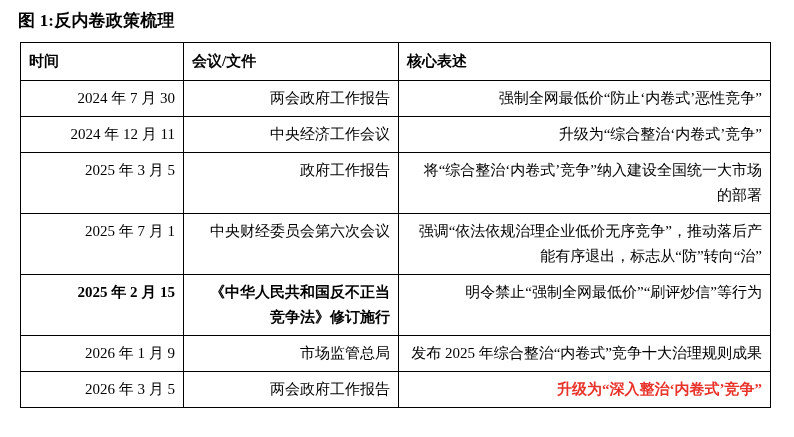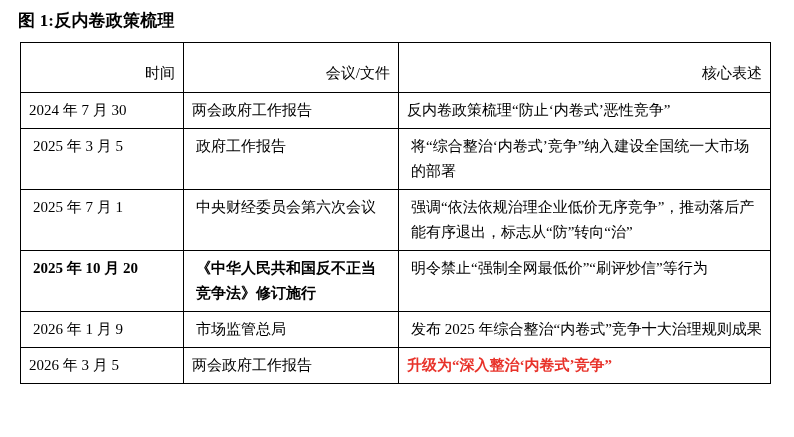--- a/index.html
+++ b/index.html
@@ -34,26 +34,26 @@
     width: 750px;
     margin-left: 4px;
   }
   table.policy-table td, table.policy-table th {
     border: 1px solid #000000;
     vertical-align: top;
     padding: 5px 8px 5px 8px;
     font-size: 15px;
     line-height: 25px;
     font-weight: normal;
-    text-align: left;
+    text-align: right;
   }
   table.policy-table th {
-    text-align: right;
-    font-weight: normal;
-    padding-top: 18px;
+    text-align: left;
+    font-weight: bold;
+    padding-top: 6px;
     padding-bottom: 6px;
   }
   col.c-time { width: 163px; }
   col.c-doc  { width: 215px; }
   col.c-core { width: 372px; }
   .cell-time, .cell-doc, .cell-core {
     white-space: pre-wrap;
     word-break: break-word;
   }
   tr.bold-row .cell-time,
@@ -89,21 +89,32 @@
     </thead>
     <tbody>
       <tr class="row-h-default">
         <td>
             <div class="cell-time">2024 年 7 月 30</div>
           </td>
         <td>
             <div class="cell-doc">两会政府工作报告</div>
           </td>
         <td>
-            <div class="cell-core">反内卷政策梳理“防止‘内卷式’恶性竞争”</div>
+            <div class="cell-core">强制全网最低价“防止‘内卷式’恶性竞争”</div>
+          </td>
+      </tr>
+      <tr class="row-h-default">
+        <td>
+            <div class="cell-time">2024 年 12 月 11</div>
+          </td>
+        <td>
+            <div class="cell-doc">中央经济工作会议</div>
+          </td>
+        <td>
+            <div class="cell-core">升级为“综合整治‘内卷式’竞争”</div>
           </td>
       </tr>
       <tr class="tall">
         <td>
             <div class="cell-time">2025 年 3 月 5</div>
           </td>
         <td>
             <div class="cell-doc">政府工作报告</div>
           </td>
         <td>
@@ -116,21 +127,21 @@
           </td>
         <td>
             <div class="cell-doc">中央财经委员会第六次会议</div>
           </td>
         <td>
             <div class="cell-core">强调“依法依规治理企业低价无序竞争”，推动落后产能有序退出，标志从“防”转向“治”</div>
           </td>
       </tr>
       <tr class="tall bold-row">
         <td>
-            <div class="cell-time">2025 年 10 月 20</div>
+            <div class="cell-time">2025 年 2 月 15</div>
           </td>
         <td>
             <div class="cell-doc">《中华人民共和国反不正当竞争法》修订施行</div>
           </td>
         <td>
             <div class="cell-core">明令禁止“强制全网最低价”“刷评炒信”等行为</div>
           </td>
       </tr>
       <tr class="tall">
         <td>

